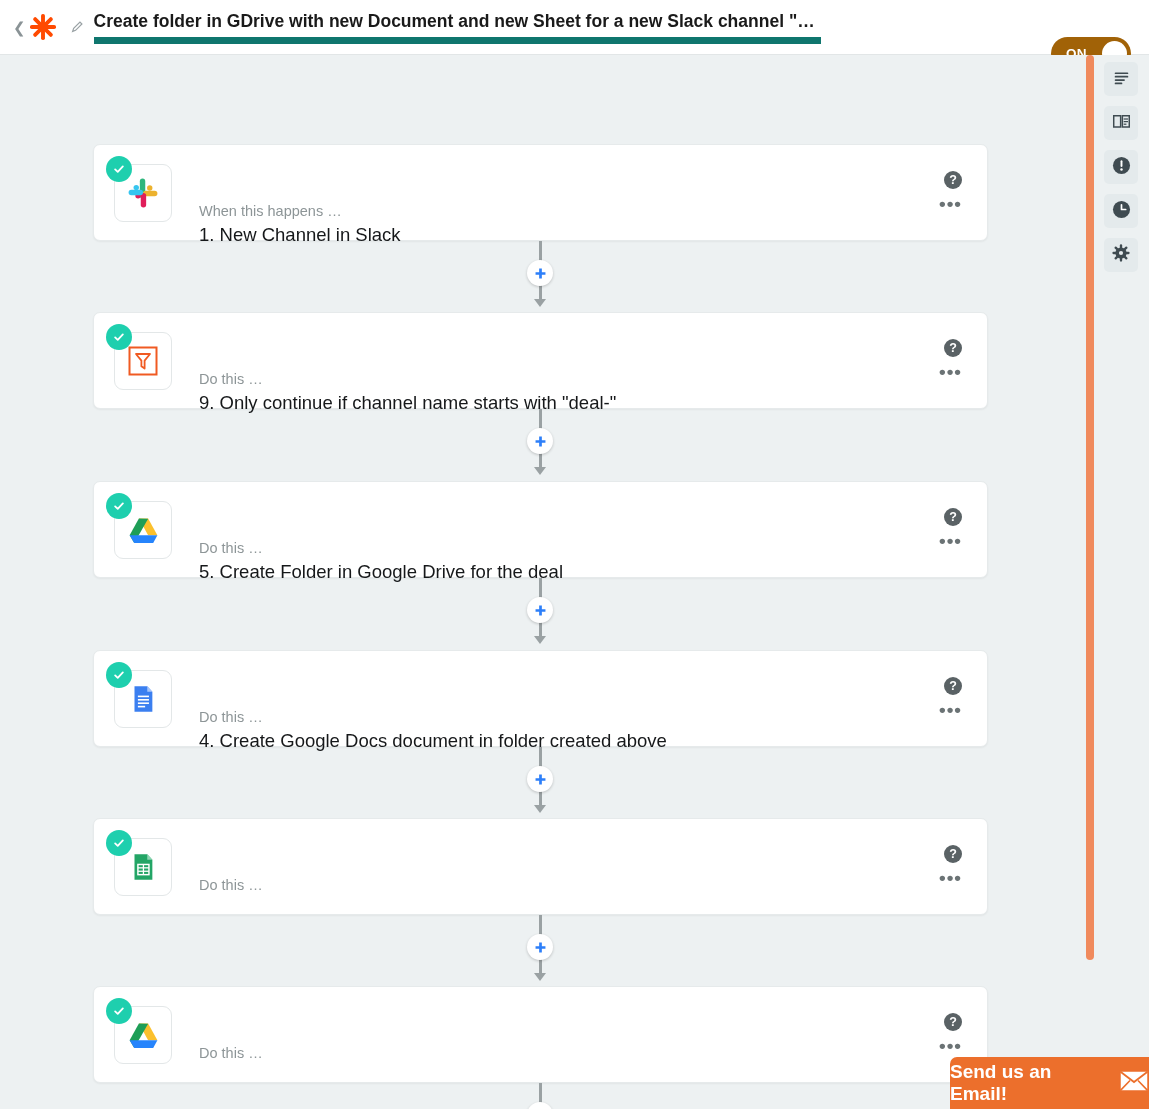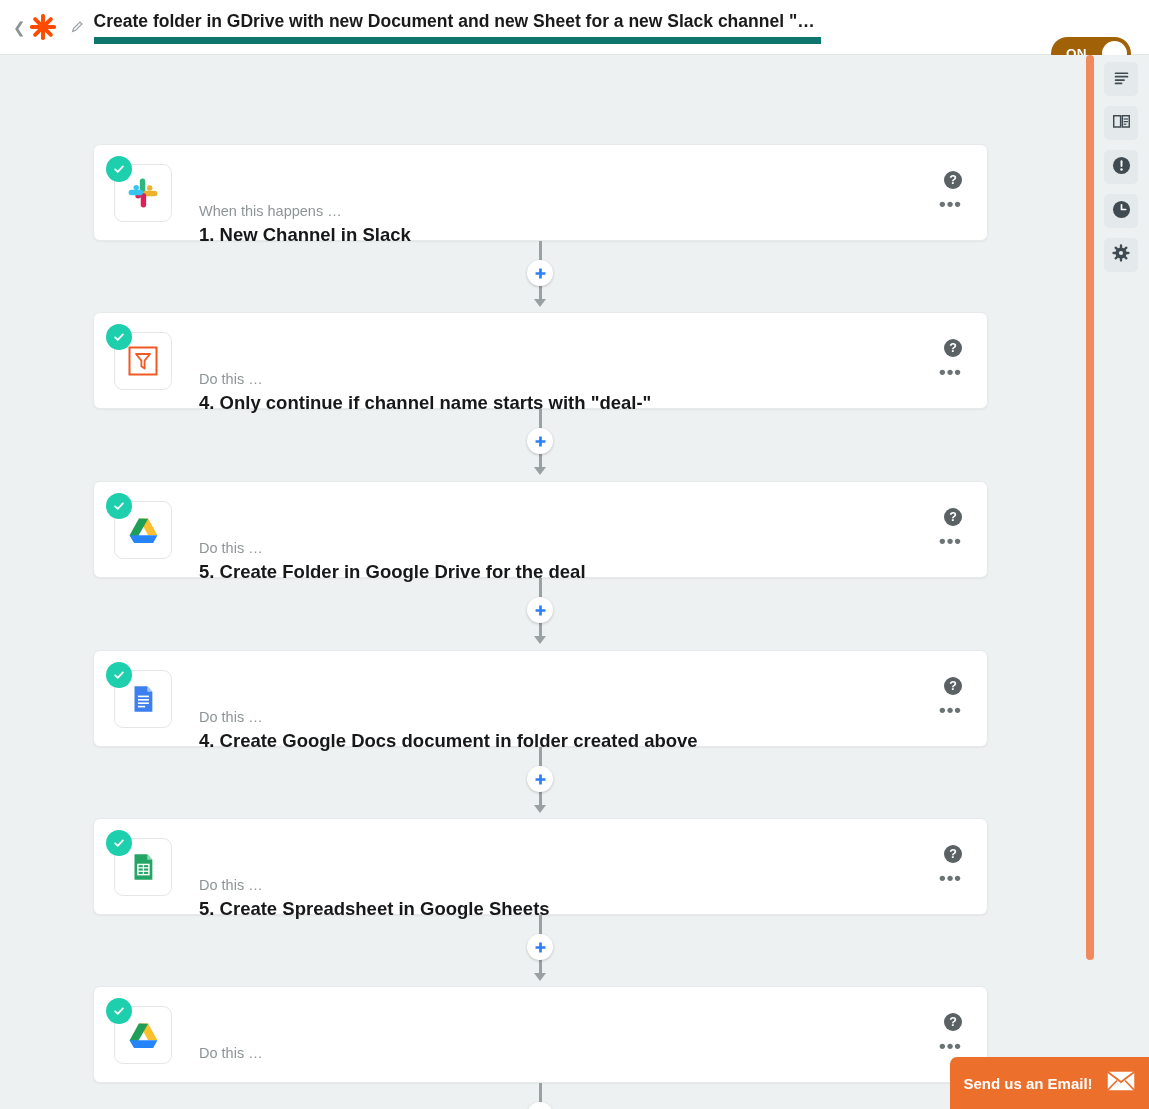--- a/index.html
+++ b/index.html
@@ -91,21 +91,21 @@
     display: flex; align-items: center; justify-content: center;
   }
   .check-badge {
     position: absolute; left: -8px; top: -8px;
     width: 26px; height: 26px; border-radius: 50%;
     background: #1ecfae; z-index: 3;
     display: flex; align-items: center; justify-content: center;
   }
   .step-text { position: absolute; left: 105px; top: 26px; margin-top: 32px; }
   .step-sub { font-size: 14.5px; color: #8d9597; margin-bottom: 5px; }
-  .step-title { font-size: 18.5px; font-weight: bold; color: #16181a; }
+  .step-title { font-size: 18.5px; font-weight: normal; color: #16181a; }
   .help-icon {
     position: absolute; right: 25px; top: 26px;
     width: 18px; height: 18px; border-radius: 50%;
     background: #5a6265; color: #fff;
     font-size: 12.5px; font-weight: bold;
     display: flex; align-items: center; justify-content: center;
     line-height: 1;
   }
   .dots {
     position: absolute; right: 25px; top: 53px;
@@ -135,21 +135,21 @@
   }
 
   
   .email-btn {
     position: absolute; right: 0px; bottom: 0px;
     width: 199px; height: 52px;
     background: #ec6f2c; border-radius: 7px 0 0 0;
     display: flex; align-items: center; justify-content: center;
     gap: 13px;
   }
-  .email-label { color: #fff; font-size: 15px; font-weight: bold; }
+  .email-label { color: #fff; font-size: 19px; font-weight: bold; }
 </style>
 </head>
 <body>
 
 <div class="header">
   <span class="back-chevron">❮</span>
 
   <span class="zap-logo">
     <svg viewBox="0 0 32 32" width="26" height="26">
       <g fill="#ff4a00">
@@ -229,21 +229,21 @@
     </div>
     <div class="step-icon-box">
       <svg viewBox="0 0 40 40" width="40" height="40">
         <rect x="6.5" y="6.5" width="27" height="27" fill="none" stroke="#f05a22" stroke-width="2"></rect>
         <path d="M13 13 H27 L21.6 19.6 V27.5 L18.4 25.2 V19.6 Z" fill="none" stroke="#f05a22" stroke-width="1.8" stroke-linejoin="round"></path>
       </svg>
     </div>
   </div>
   <div class="step-text">
     <div class="step-sub">Do this …</div>
-    <div class="step-title">4. Only continue if channel name starts with "deal-"</div>
+    <div class="step-title">9. Only continue if channel name starts with "deal-"</div>
   </div>
   <div class="help-icon">?</div>
   <div class="dots">•••</div>
 </div>
 
 <div class="connector" style="top:409px;">
   <div class="conn-line" style="height:63px;"></div>
   <div class="plus-btn" style="top:19px;">
     <svg viewBox="0 0 20 20" width="15" height="15">
         <path d="M8.2 3.4 h3.6 v4.8 h4.8 v3.6 h-4.8 v4.8 h-3.6 v-4.8 h-4.8 v-3.6 h4.8 z" fill="#2d7ff9"></path>
@@ -336,21 +336,20 @@
         <path d="M25 5 L31 11.5 H25 Z" fill="#8fd6b4"></path>
         <rect x="14" y="17" width="13" height="12" fill="none" stroke="#ffffff" stroke-width="1.7"></rect>
         <line x1="14" y1="21" x2="27" y2="21" stroke="#ffffff" stroke-width="1.5"></line>
         <line x1="14" y1="25" x2="27" y2="25" stroke="#ffffff" stroke-width="1.5"></line>
         <line x1="20.5" y1="17" x2="20.5" y2="29" stroke="#ffffff" stroke-width="1.5"></line>
       </svg>
     </div>
   </div>
   <div class="step-text">
     <div class="step-sub">Do this …</div>
-    <div class="step-title">5. Create Spreadsheet in Google Sheets</div>
   </div>
   <div class="help-icon">?</div>
   <div class="dots">•••</div>
 </div>
 
 <div class="connector" style="top:915px;">
   <div class="conn-line" style="height:63px;"></div>
   <div class="plus-btn" style="top:19px;">
     <svg viewBox="0 0 20 20" width="15" height="15">
         <path d="M8.2 3.4 h3.6 v4.8 h4.8 v3.6 h-4.8 v4.8 h-3.6 v-4.8 h-4.8 v-3.6 h4.8 z" fill="#2d7ff9"></path>

